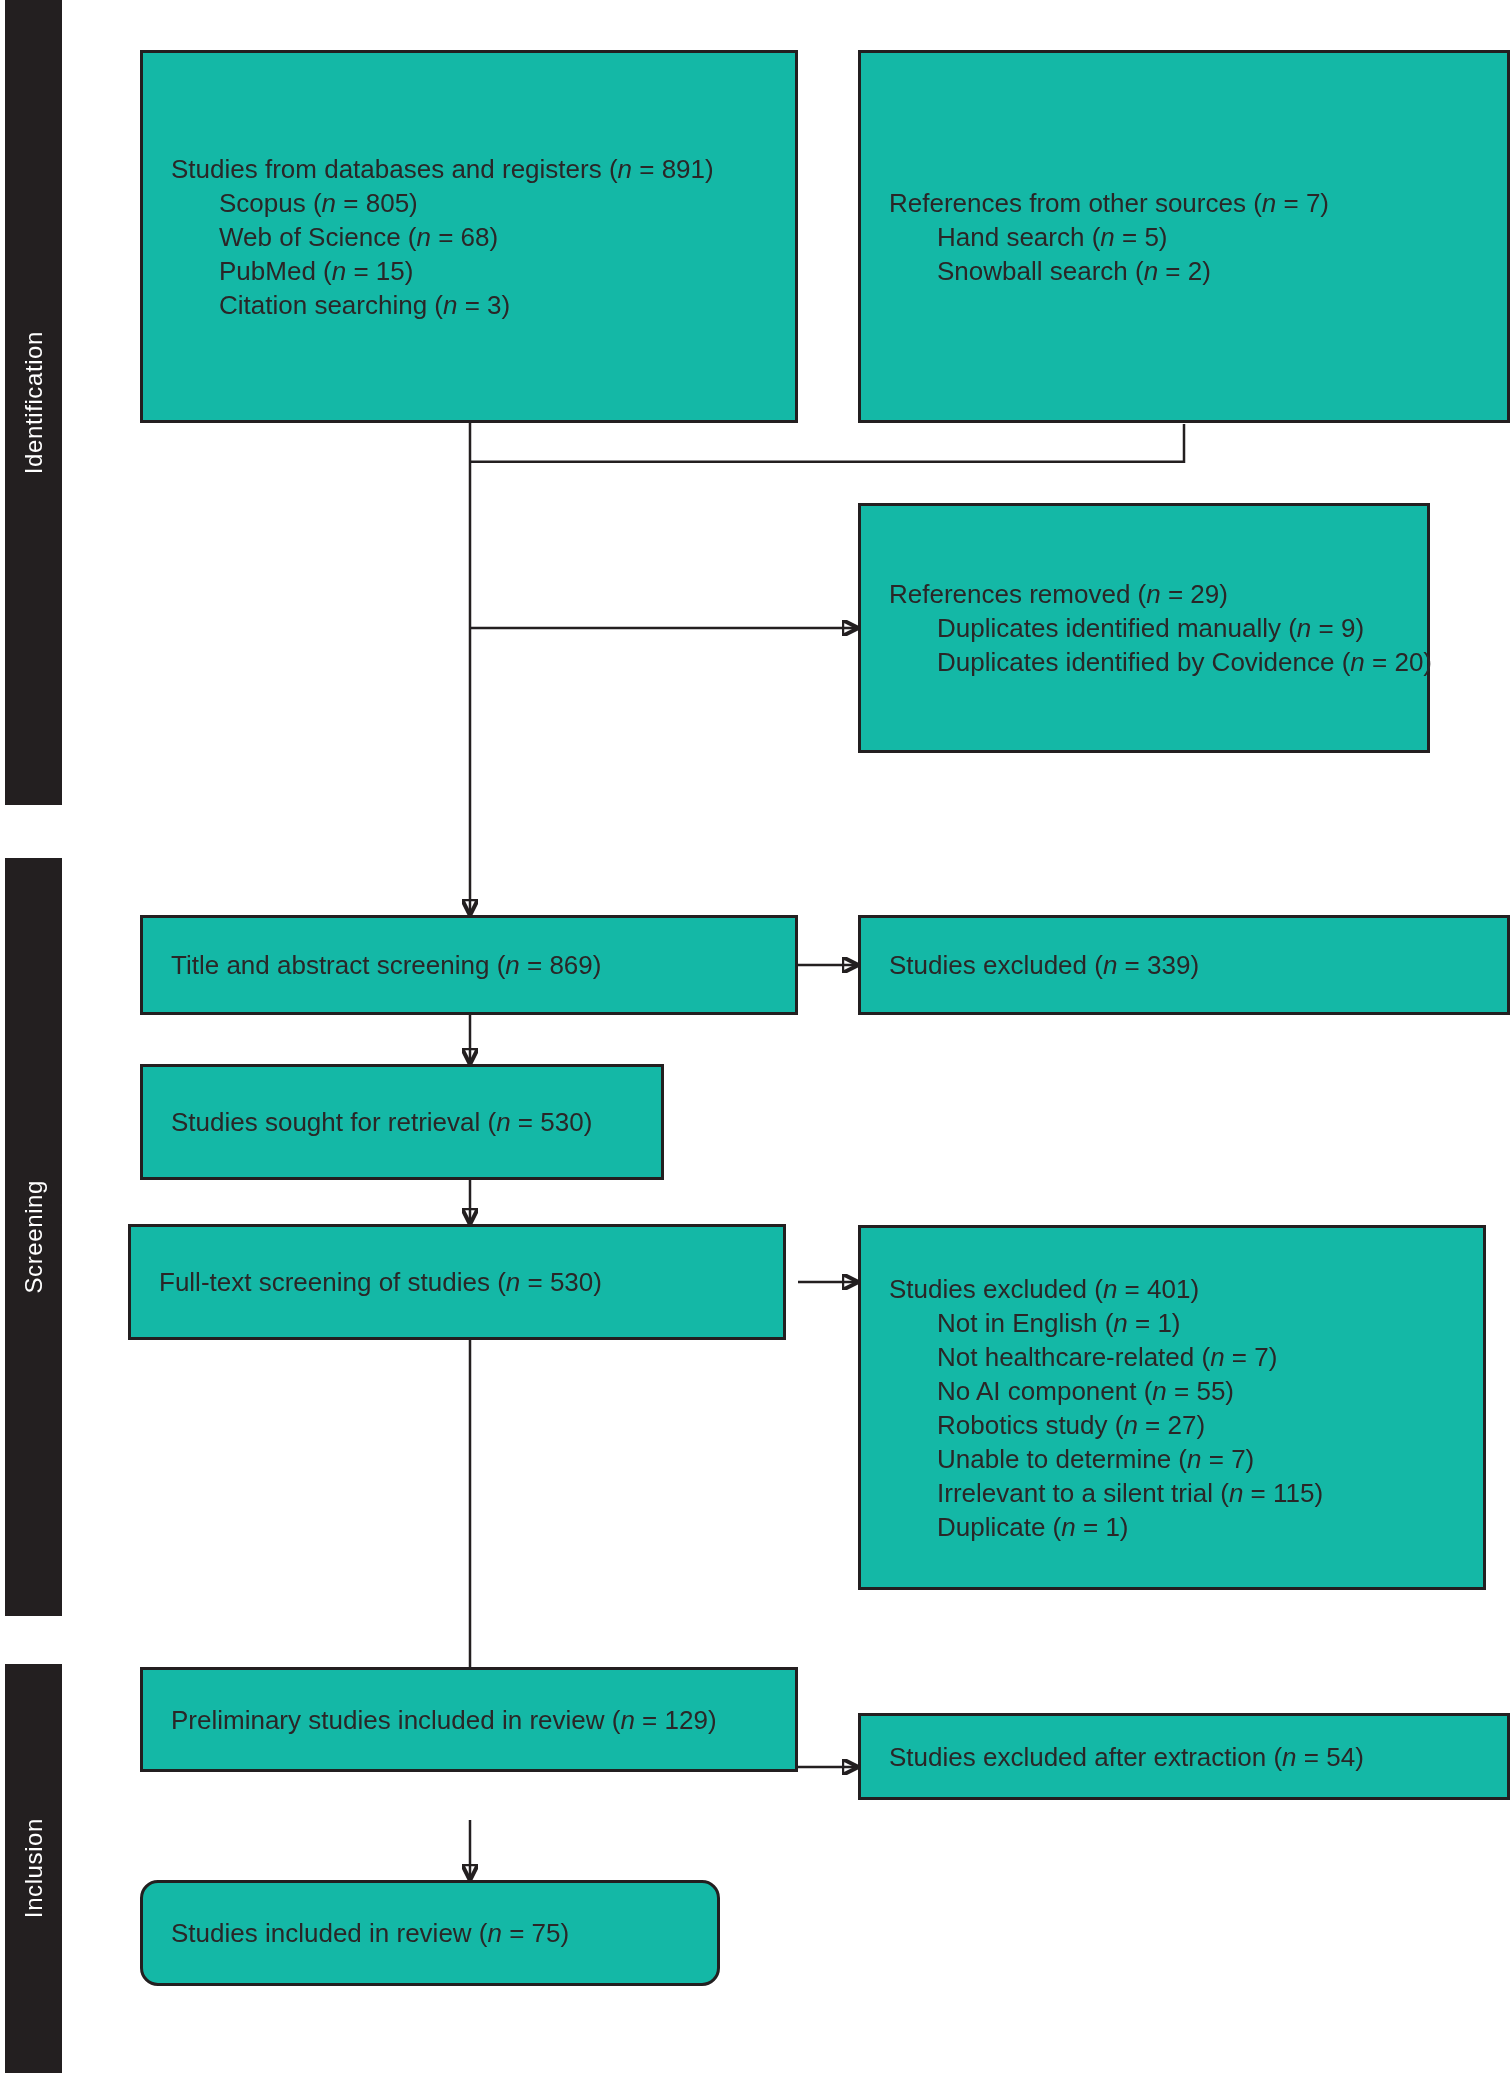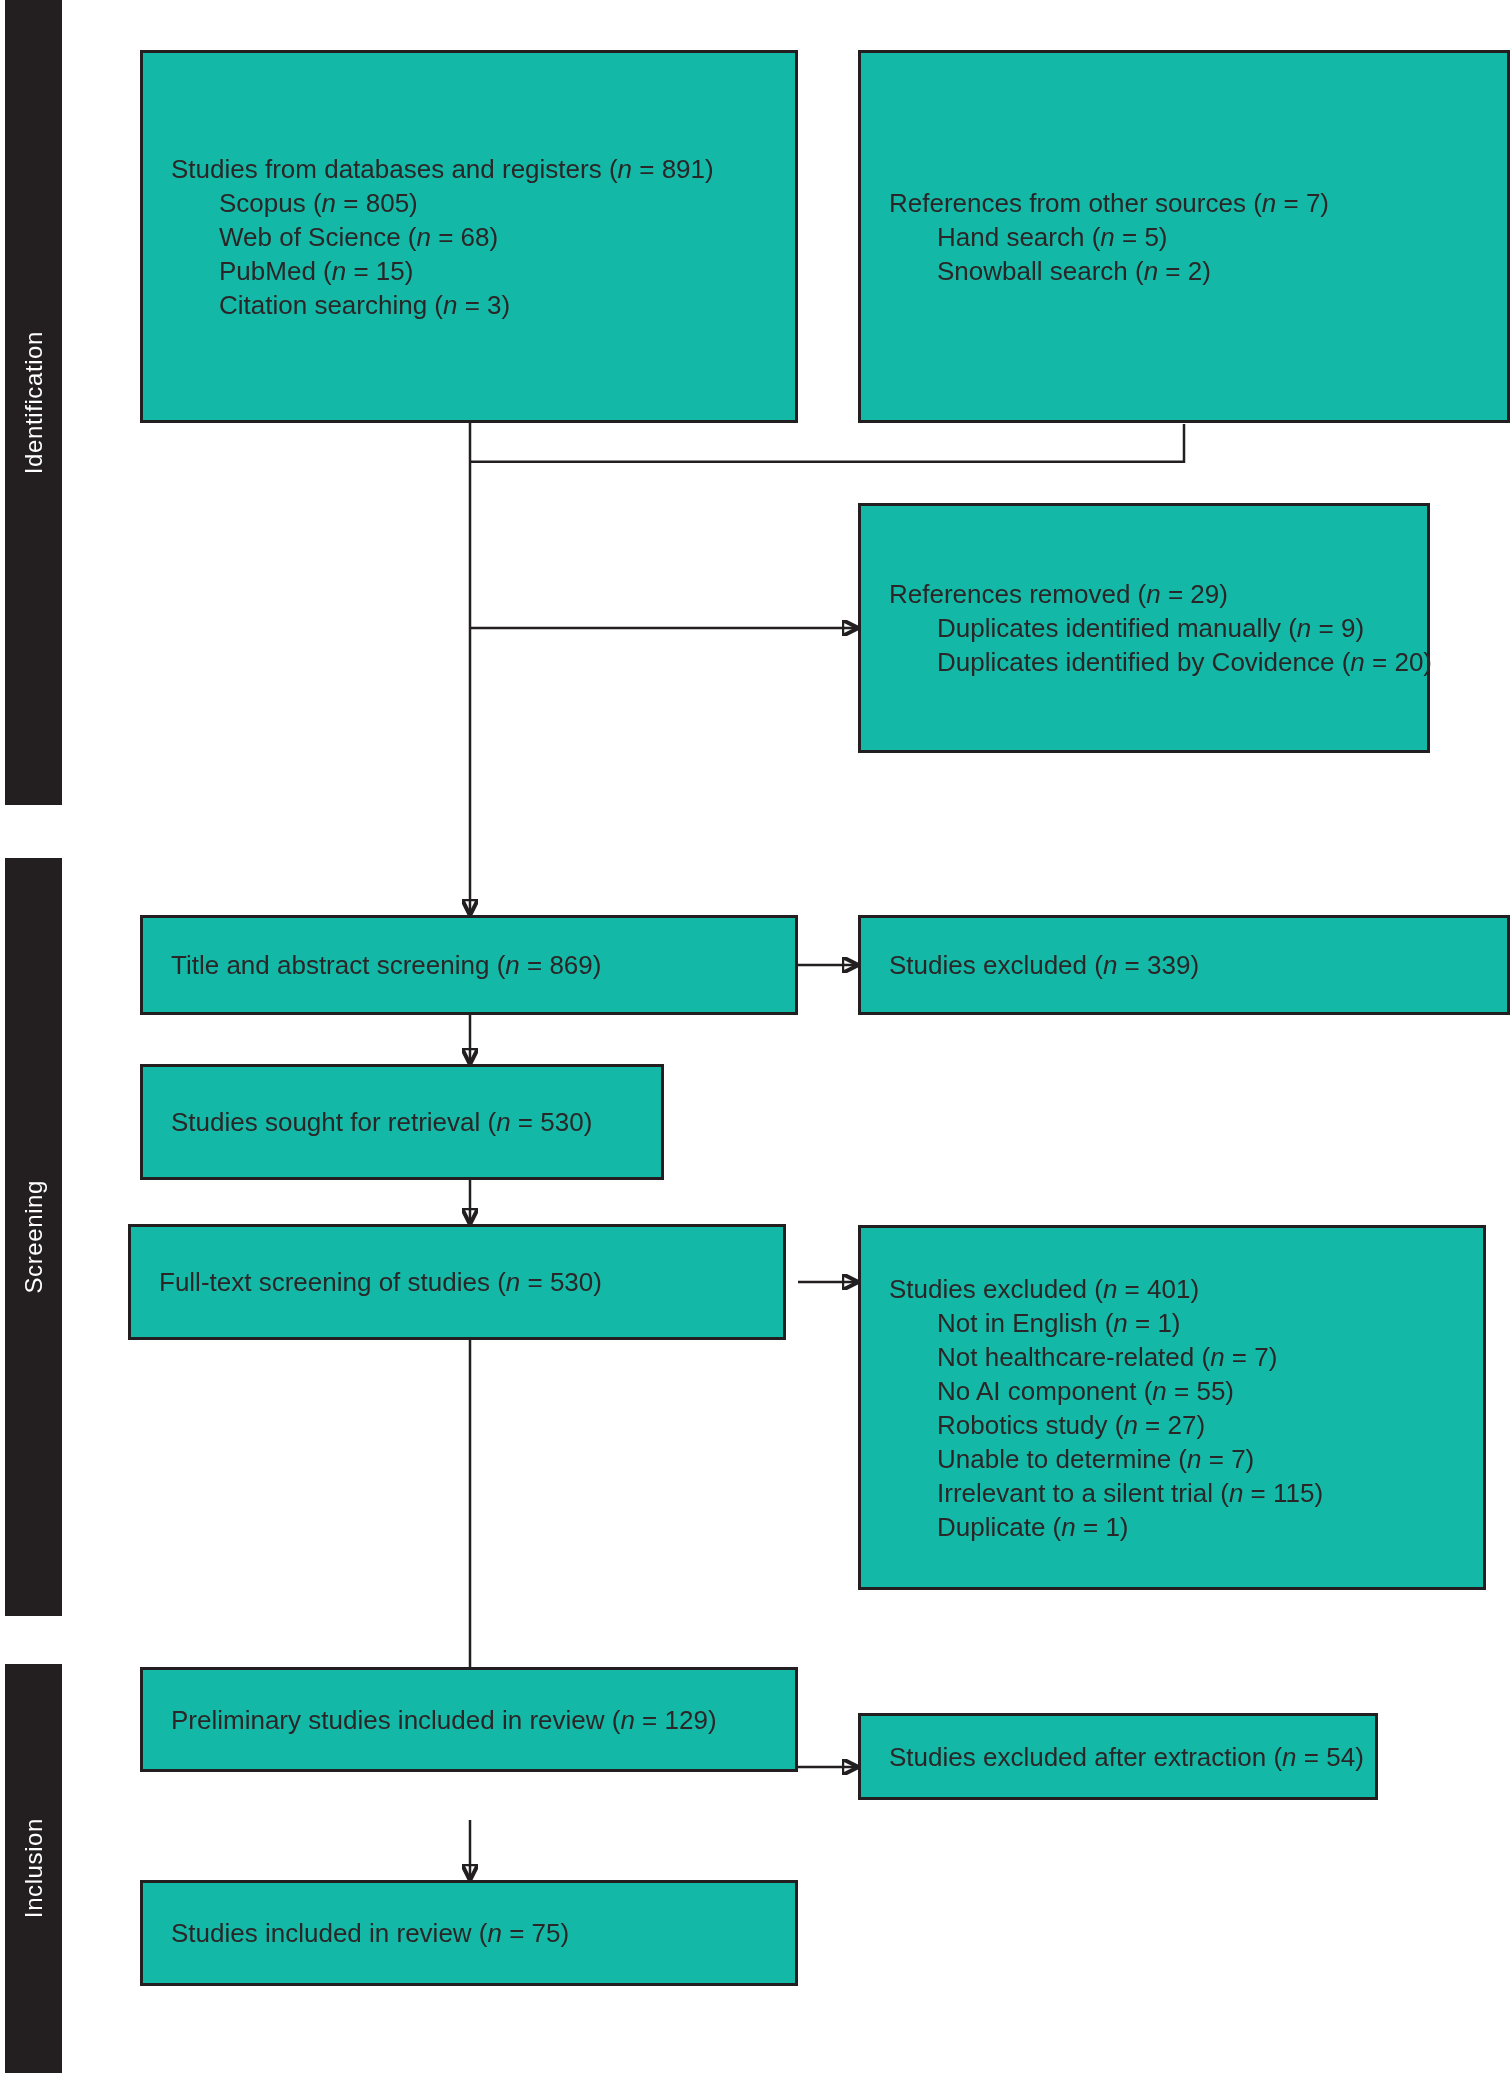--- a/index.html
+++ b/index.html
@@ -72,22 +72,22 @@
 
   .box-databases            { left: 140px; top: 50px;   width: 658px; height: 373px; }
   .box-other-sources        { left: 858px; top: 50px;   width: 652px; height: 373px; }
   .box-references-removed   { left: 858px; top: 503px;  width: 572px; height: 250px; }
   .box-title-abstract       { left: 140px; top: 915px;  width: 658px; height: 100px; }
   .box-excluded-screening   { left: 858px; top: 915px;  width: 652px; height: 100px; }
   .box-sought-retrieval     { left: 140px; top: 1064px; width: 524px; height: 116px; }
   .box-fulltext             { left: 128px; top: 1224px; width: 658px; height: 116px; }
   .box-excluded-fulltext    { left: 858px; top: 1225px; width: 628px; height: 365px; }
   .box-preliminary          { left: 140px; top: 1667px; width: 658px; height: 105px; }
-  .box-excluded-extraction  { left: 858px; top: 1713px; width: 520px; height: 87px;  }
-  .box-included             { left: 140px; top: 1880px; width: 658px; height: 106px; }
+  .box-excluded-extraction  { left: 858px; top: 1713px; width: 652px; height: 87px;  }
+  .box-included             { left: 140px; top: 1880px; width: 580px; height: 106px; border-radius: 18px; }
 </style>
 </head>
 <body>
 
 <div class="canvas">
 
   <div class="stage-bar bar-identification">
     <span class="stage-label">Identification</span>
   </div>
   <div class="stage-bar bar-screening">

